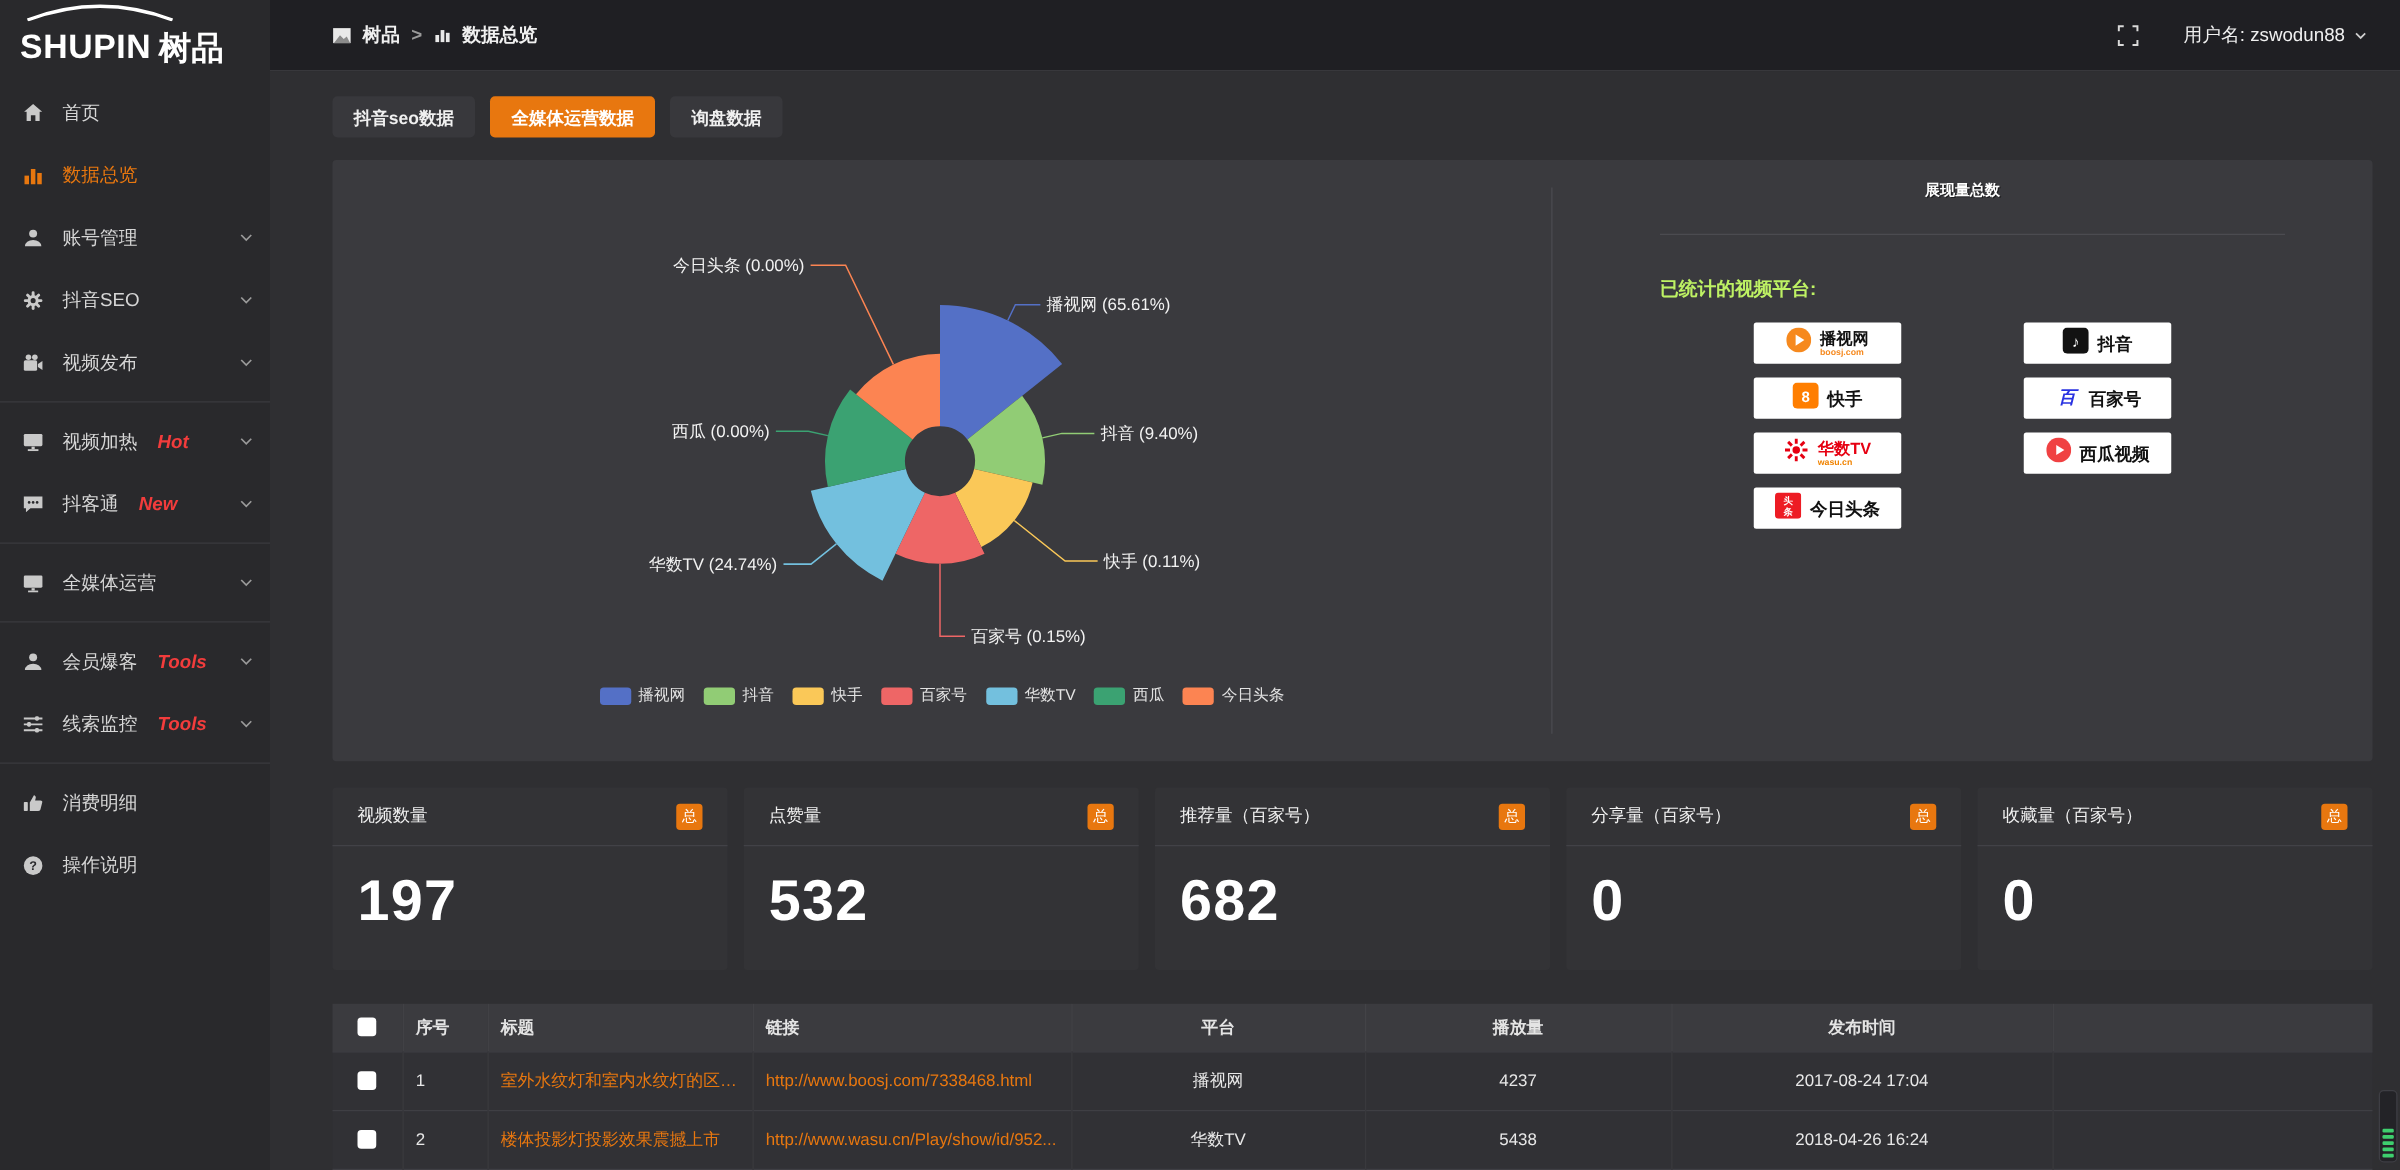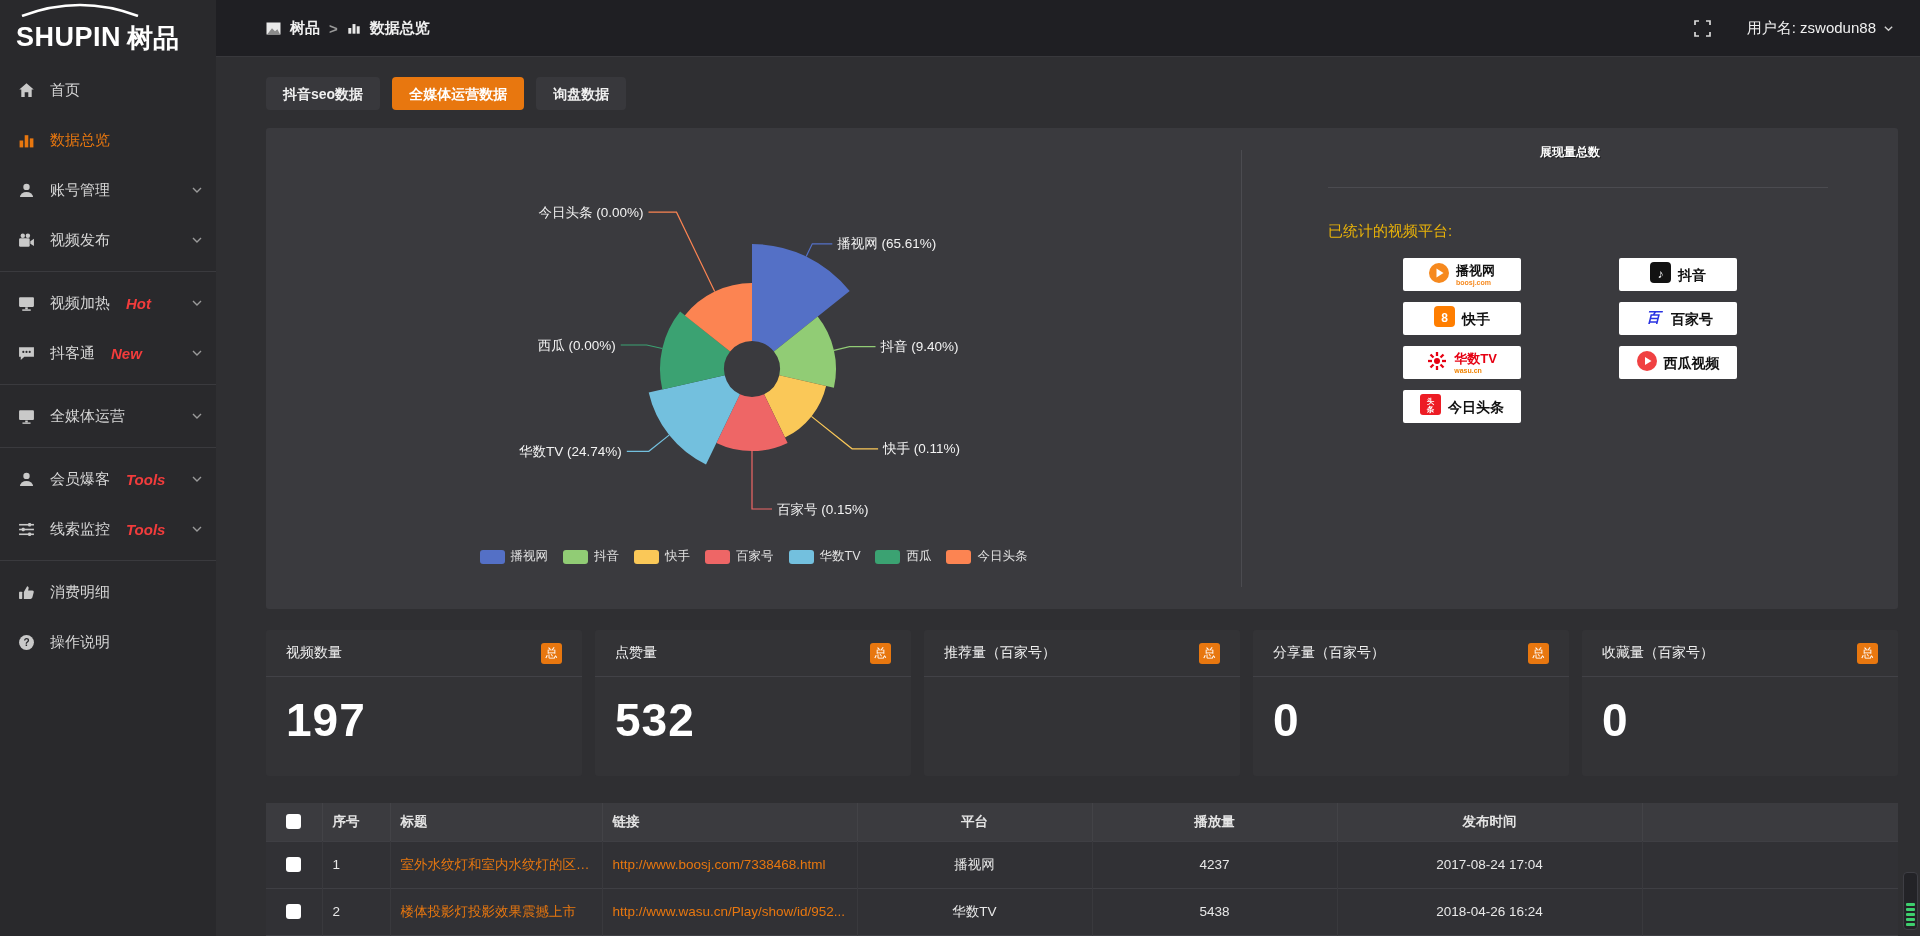--- a/index.html
+++ b/index.html
@@ -52,21 +52,21 @@
   .legend{position:absolute;left:0;right:0;top:420px;display:flex;justify-content:center;gap:15px;align-items:center;}
   .legend-item{display:flex;align-items:center;gap:6px;font-size:12.5px;color:#e2e2e2;cursor:pointer;}
   .legend-swatch{width:25px;height:14px;border-radius:3px;}
   .vdivider{position:absolute;left:975px;top:22px;bottom:22px;width:1px;background:#4b4b50;}
   .chart-right{position:absolute;left:976px;right:0;top:0;bottom:0;}
   .big-number{margin-top:68px;text-align:center;font-size:58px;font-weight:800;color:#fff;
     letter-spacing:2px;text-shadow:3px 3px 0 rgba(150,150,155,.55),4px 4px 1px rgba(60,60,64,.8);}
   .big-label{text-align:center;font-size:12px;font-weight:bold;color:#fff;margin-top:16px;
     text-shadow:1px 1px 0 rgba(0,0,0,.5);}
   .hdivider{height:1px;background:#4b4b50;margin:26px 70px 0 86px;}
-  .platforms-label{margin:34px 0 0 86px;font-size:15px;font-weight:normal;color:#eab308;}
+  .platforms-label{margin:34px 0 0 86px;font-size:15px;font-weight:bold;color:#bef264;}
   .badges{margin-top:17px;display:flex;justify-content:center;gap:98px;}
   .badge-col{display:flex;flex-direction:column;gap:11px;}
   .pbadge{width:118px;height:33px;background:#fff;border-radius:2px;display:flex;
     align-items:center;justify-content:center;gap:7px;color:#111;}
   .pb-text{display:flex;flex-direction:column;line-height:1;align-items:flex-start;}
   .pb-name{font-size:13px;font-weight:bold;color:#111;}
   .pb-sub{font-size:7px;font-weight:bold;color:#f6891e;margin-top:2px;}
   .pbadge-wasu .pb-name{color:#e60012;}
   .pbadge-wasu .pb-sub{color:#f08300;}
   .pbadge-douyin .pb-name,.pbadge-xigua .pb-name,.pbadge-toutiao .pb-name,
@@ -129,20 +129,40 @@
         <span class="mi-label">数据总览</span>
       </div>
       <div class="menu-item">
         <span class="mi-icon">
           <svg viewBox="0 0 16 16" width="17" height="17">
             <circle cx="8" cy="4.6" r="3" fill="currentColor"></circle>
             <path d="M1.8 14.2a6.2 4.8 0 0 1 12.4 0Z" fill="currentColor"></path>
           </svg>
         </span>
         <span class="mi-label">账号管理</span>
+        <span class="mi-chevron">
+          <svg viewBox="0 0 12 12" width="12" height="12">
+            <path d="M2 4l4 4 4-4" fill="none" stroke="currentColor" stroke-width="1.4"></path>
+          </svg>
+        </span>
+      </div>
+      <div class="menu-item">
+        <span class="mi-icon">
+          <svg viewBox="0 0 16 16" width="17" height="17">
+            <g fill="currentColor">
+              <rect x="6.9" y="1" width="2.2" height="14" rx="1"></rect>
+              <rect x="6.9" y="1" width="2.2" height="14" rx="1" transform="rotate(45 8 8)"></rect>
+              <rect x="6.9" y="1" width="2.2" height="14" rx="1" transform="rotate(90 8 8)"></rect>
+              <rect x="6.9" y="1" width="2.2" height="14" rx="1" transform="rotate(135 8 8)"></rect>
+              <circle cx="8" cy="8" r="4.2"></circle>
+            </g>
+            <circle cx="8" cy="8" r="1.9" fill="#29292c"></circle>
+          </svg>
+        </span>
+        <span class="mi-label">抖音SEO</span>
         <span class="mi-chevron">
           <svg viewBox="0 0 12 12" width="12" height="12">
             <path d="M2 4l4 4 4-4" fill="none" stroke="currentColor" stroke-width="1.4"></path>
           </svg>
         </span>
       </div>
       <div class="menu-item">
         <span class="mi-icon">
           <svg viewBox="0 0 16 16" width="17" height="17">
             <g fill="currentColor">
@@ -481,20 +501,21 @@
           <span class="sc-title">点赞量</span>
           <span class="sc-badge">总</span>
         </div>
         <div class="sc-value">532</div>
       </div>
       <div class="stat-card">
         <div class="sc-head">
           <span class="sc-title">推荐量（百家号）</span>
           <span class="sc-badge">总</span>
         </div>
+        <div class="sc-value">682</div>
       </div>
       <div class="stat-card">
         <div class="sc-head">
           <span class="sc-title">分享量（百家号）</span>
           <span class="sc-badge">总</span>
         </div>
         <div class="sc-value">0</div>
       </div>
       <div class="stat-card">
         <div class="sc-head">

